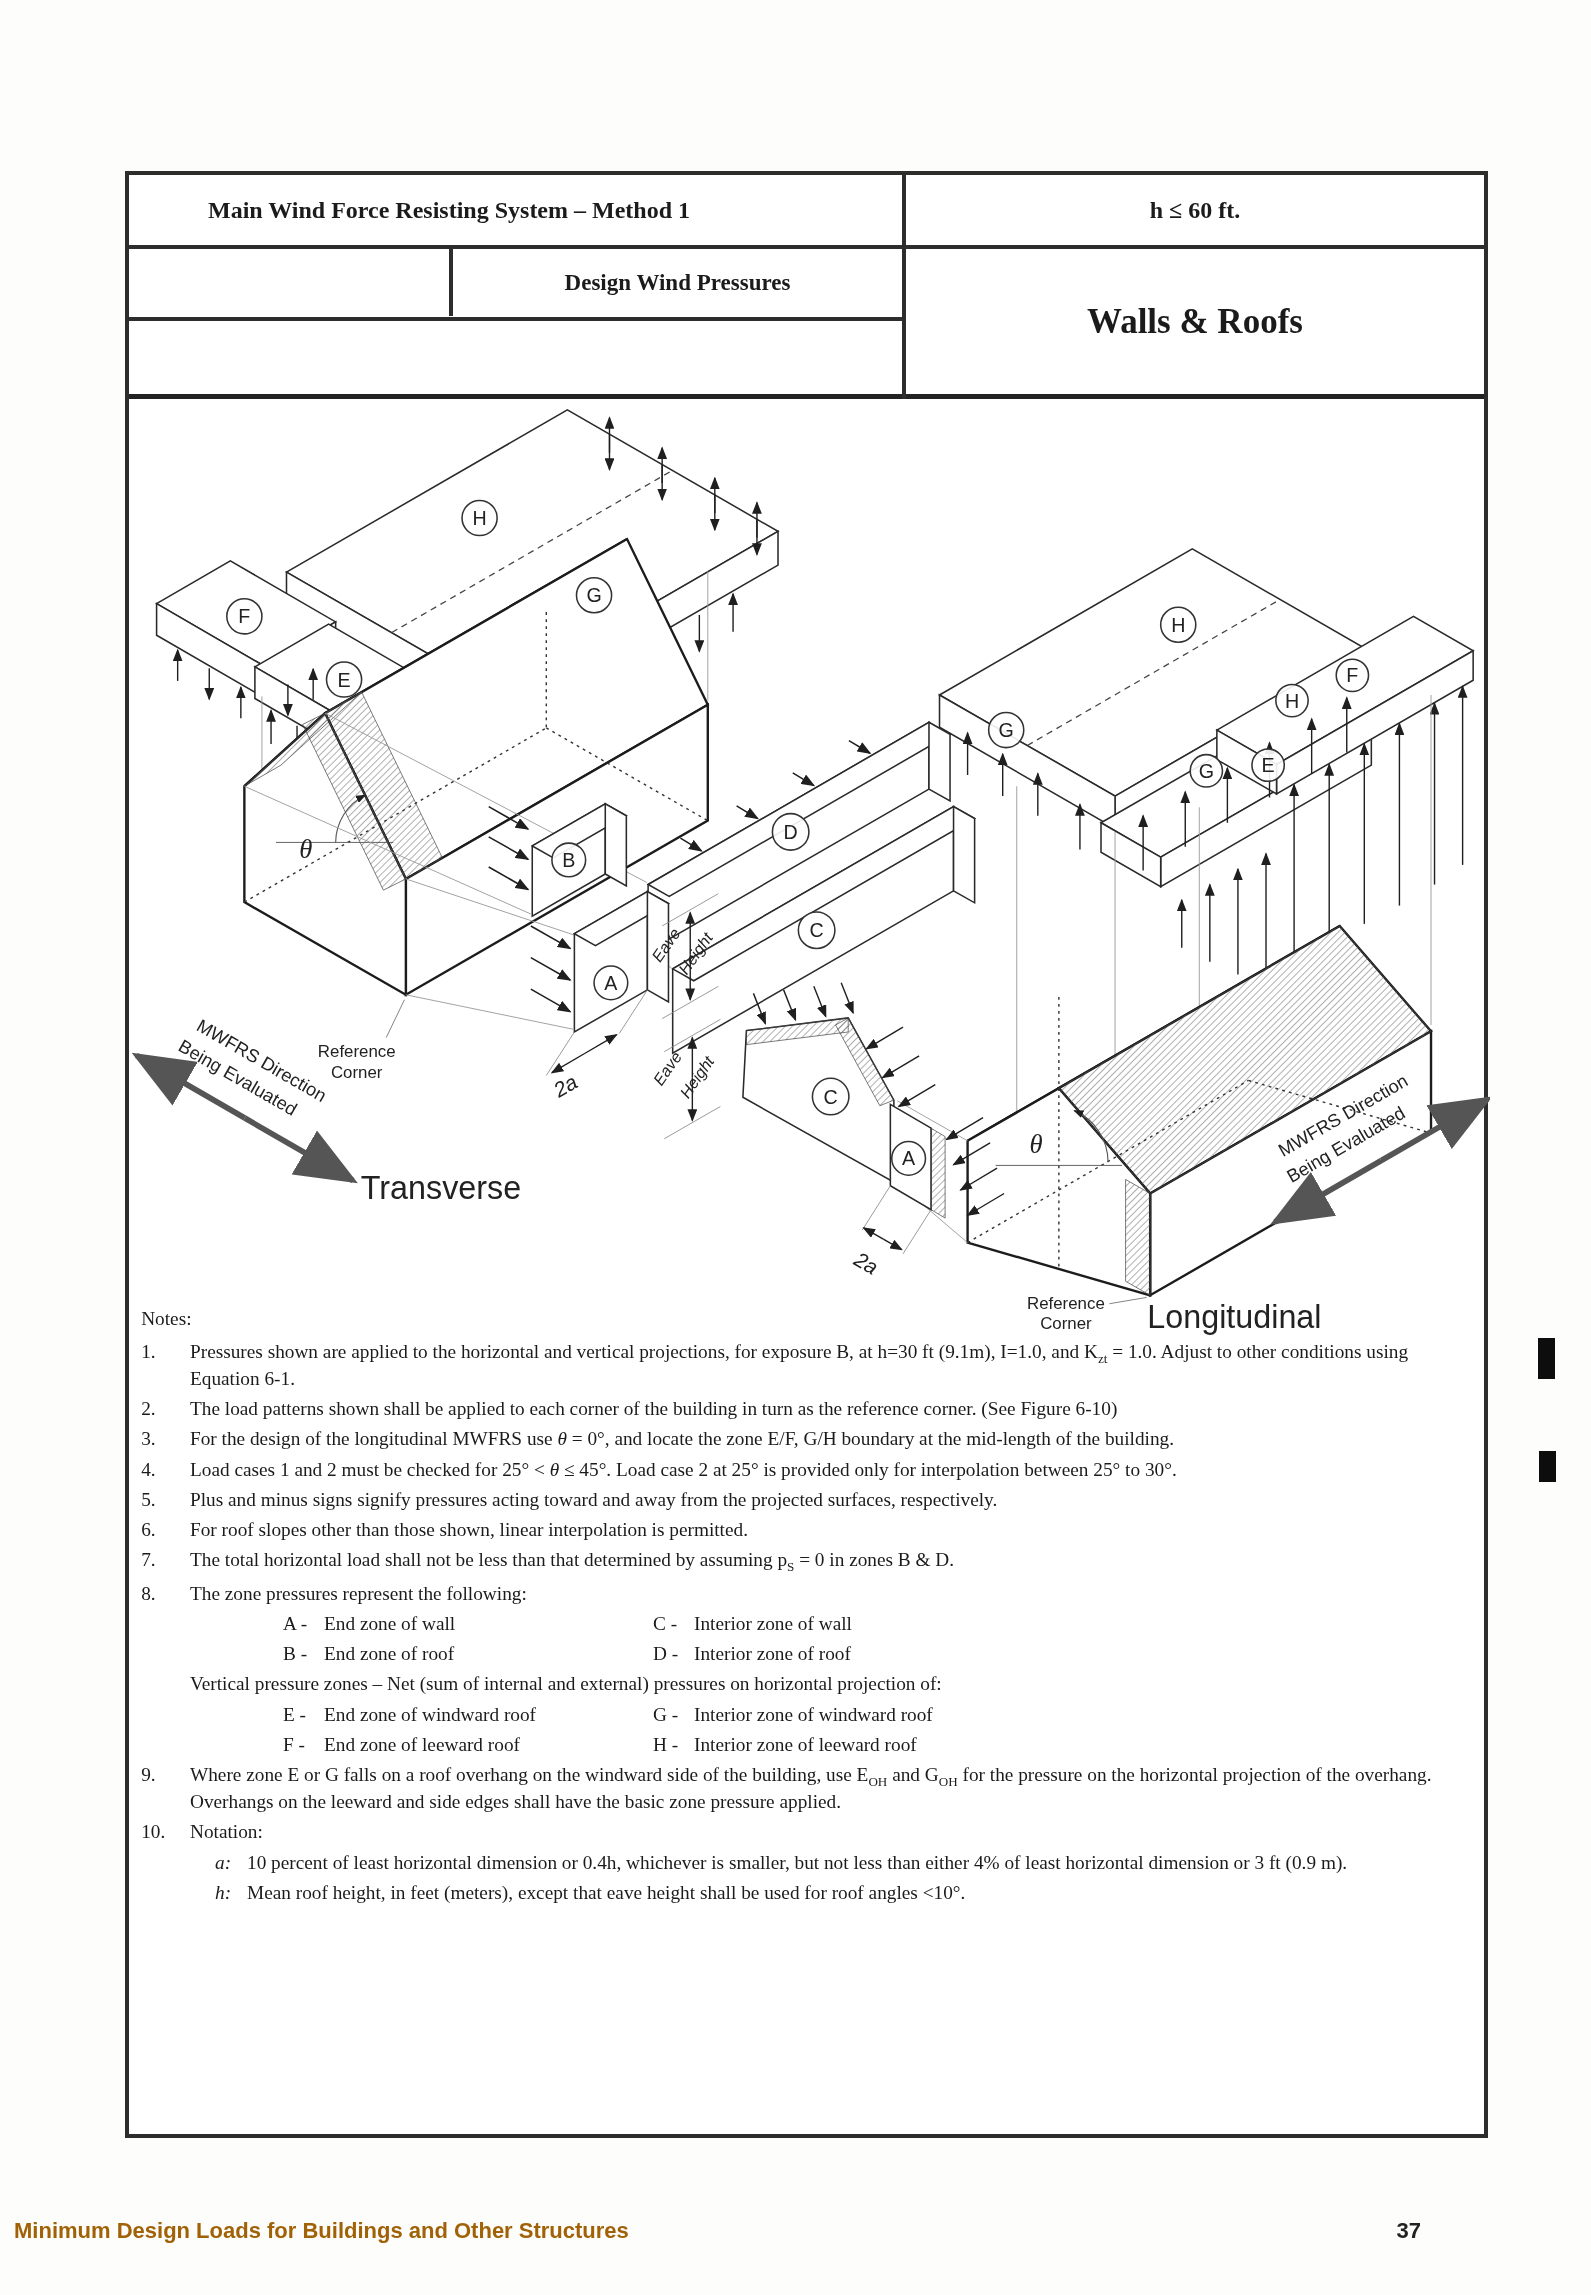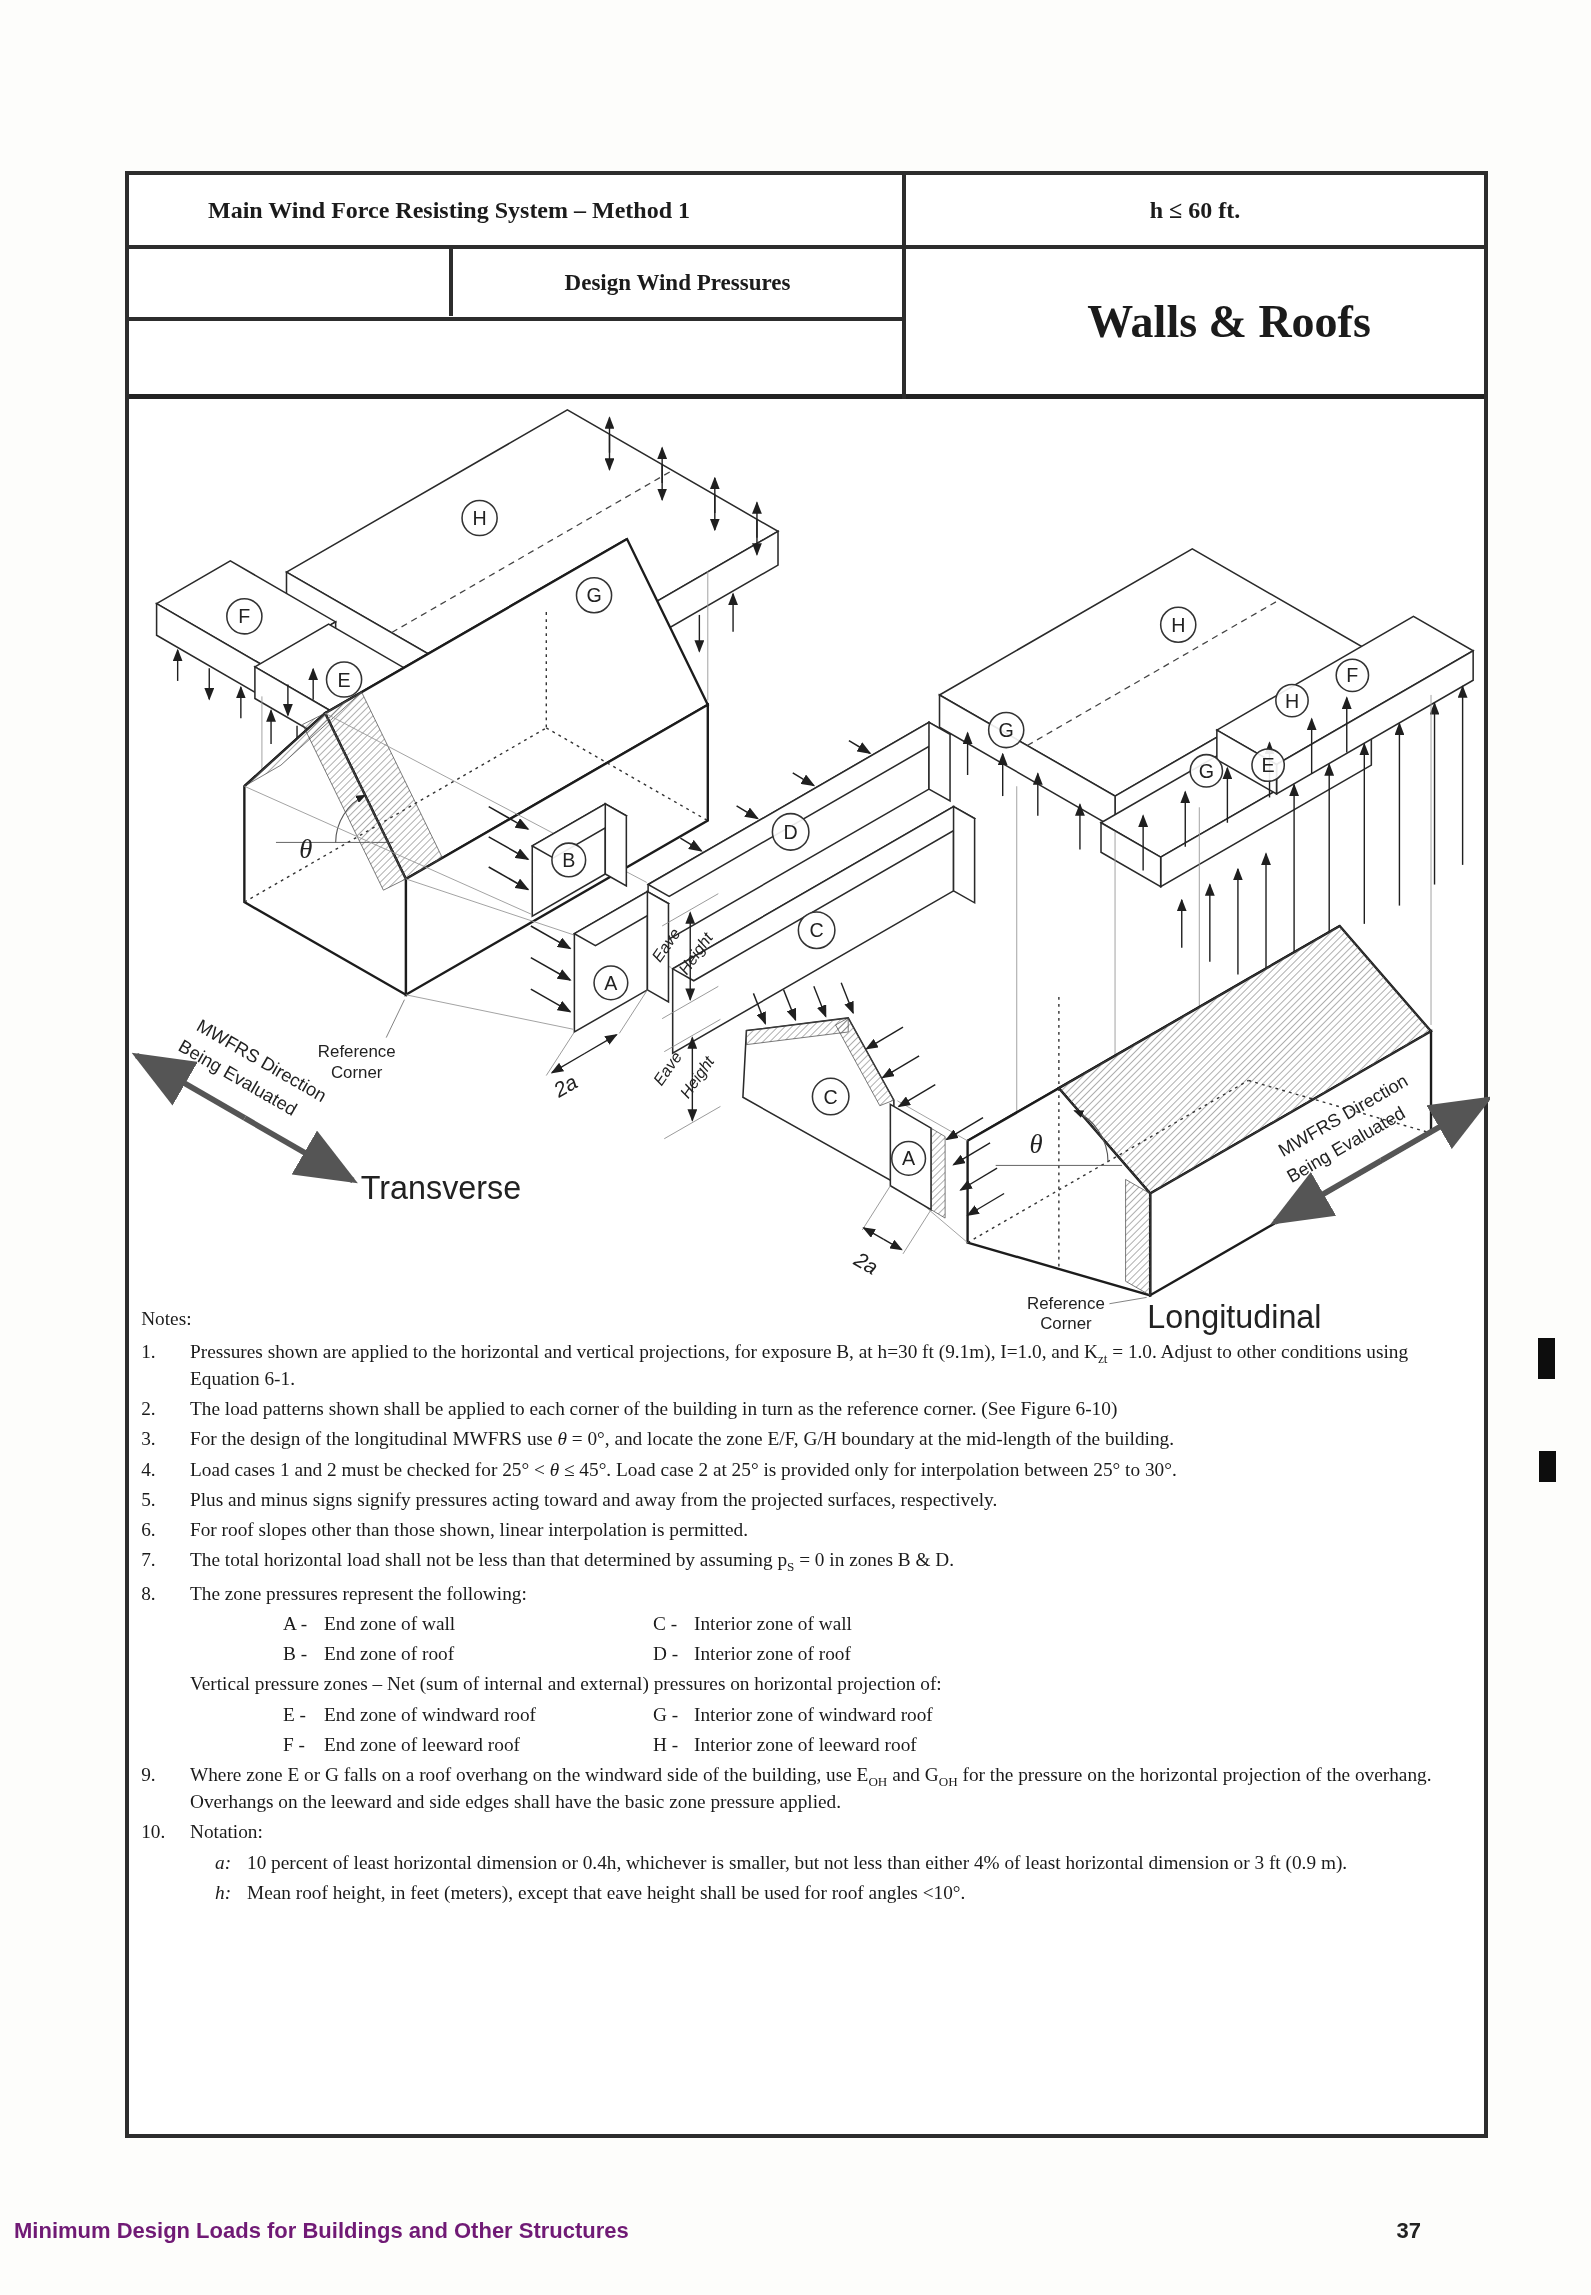--- a/index.html
+++ b/index.html
@@ -8,21 +8,21 @@
   .abs{position:absolute;}
   
   #frame{left:125px;top:171px;width:1355px;height:1959px;border:4.9px solid #2d2d2d;background:#fff;}
   .hline,.vline{position:absolute;background:#2d2d2d;}
   .hcell{position:absolute;display:flex;align-items:center;font-weight:bold;}
   #c-r1l{left:0;top:0;width:773px;height:70px;padding-left:79px;font-size:24px;}
   #c-r1r{left:777px;top:0;width:578px;height:70px;justify-content:center;font-size:24px;}
   #c-fig{left:0;top:74px;width:320px;height:67px;padding-left:25px;font-size:23px;}
   #c-dwp{left:324px;top:74px;width:449px;height:67px;justify-content:center;font-size:23px;}
   #c-enc{left:0;top:146px;width:773px;height:73px;padding-left:25px;font-size:23px;}
-  #c-wr{left:777px;top:74px;width:578px;height:145px;justify-content:center;font-size:46px;padding-left:34px;}
+  #c-wr{left:777px;top:74px;width:578px;height:145px;justify-content:center;font-size:35px;}
   
   #notes{left:130px;top:1307px;width:1345px;font-size:19.3px;line-height:1.24;}
   .note-head{padding-left:11.2px;margin-bottom:9px;}
   .note-row{display:flex;margin-bottom:6.3px;}
   .note-num{flex:0 0 60px;padding-left:11.2px;box-sizing:border-box;}
   .note-body{flex:1;padding-right:21px;}
   .note-row.ind1 .note-body{padding-left:93px;}
   .note-row.ind2 .note-body{padding-left:25px;}
   .note-lead{display:inline-block;width:32px;font-style:italic;}
   .sub{vertical-align:sub;font-size:0.68em;}
@@ -33,21 +33,21 @@
   #diagram{left:125px;top:393px;width:1365px;height:955px;}
   svg text{font-family:"Liberation Sans",sans-serif;fill:#222;}
   .zl{font-size:28px;}
   .cap{font-size:46px;}
   .small{font-size:24px;}
   .eave{font-size:23px;font-style:italic;}
   .dim2a{font-size:30px;font-style:italic;}
   .theta{font-size:38px;font-family:"Liberation Serif",serif;font-style:italic;}
   .mw{font-size:26px;}
   
-  #foot-l{left:14px;top:2218px;font-family:"Liberation Sans",sans-serif;font-weight:bold;font-size:22px;color:#701a75;}
+  #foot-l{left:14px;top:2218px;font-family:"Liberation Sans",sans-serif;font-weight:bold;font-size:22px;color:#a16207;}
   #foot-r{left:1365px;top:2218px;width:56px;text-align:right;font-family:"Liberation Sans",sans-serif;font-weight:bold;font-size:22px;color:#222;}
   .mark{position:absolute;background:#0d0d0d;}
 </style>
 </head>
 <body>
 
 <div id="frame" class="abs">
   <div class="hline" style="left:0;top:70px;width:1355px;height:4.2px;"></div>
   <div class="hline" style="left:0;top:142px;width:773px;height:4.2px;"></div>
   <div class="hline" style="left:0;top:219px;width:1355px;height:4.9px;background:#222;"></div>

